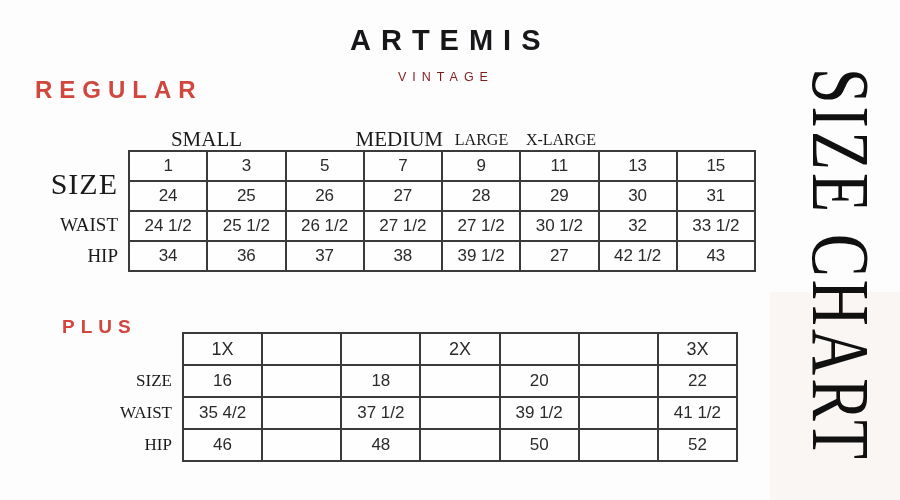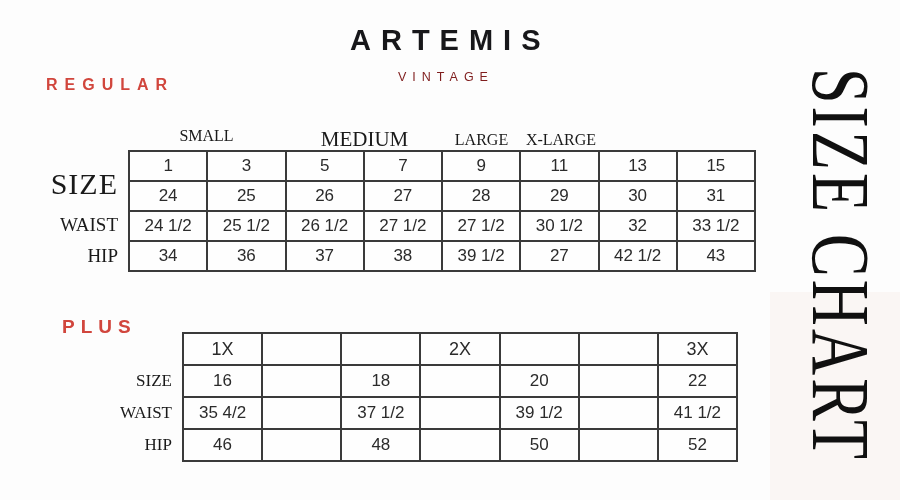--- a/index.html
+++ b/index.html
@@ -23,28 +23,28 @@
   .logo-sub{
     font-family:"Liberation Sans",sans-serif;font-size:12.5px;
     letter-spacing:6px;text-indent:6px;margin-top:13px;color:#7f1d1d;text-align:center;
   }
 
   
   .section-label{
     font-family:"Liberation Sans",sans-serif;font-weight:600;
     color:#d1463d;
   }
-  .regular-label{left:35px;top:76px;font-size:16px;letter-spacing:7px;margin-left:11px;}
+  .regular-label{left:35px;top:76px;font-size:24px;letter-spacing:7px;}
   .plus-label{left:62px;top:316px;font-size:19px;letter-spacing:6px;}
 
   
   .serif{font-family:"Liberation Serif",serif;color:#1a1a1a;}
   .group-header{text-align:center;}
-  .gh-small {left:128px;top:127px;width:157px;font-size:16px;text-align:center;}
-  .gh-medium{left:286px;top:127px;width:157px;font-size:21px;}
+  .gh-small {left:128px;top:127px;width:157px;font-size:21px;text-align:center;}
+  .gh-medium{left:286px;top:127px;width:157px;font-size:21px;text-align:right;}
   .gh-large {left:442px;top:131px;width:79px; font-size:16px;}
   .gh-xlarge{left:513px;top:131px;width:96px; font-size:16px;font-family:Liberation Serif, serif;}
 
   .row-label{text-align:right;}
   .rl-size-reg {left:18px;top:167px;width:100px;font-size:30px;letter-spacing:1px;}
   .rl-waist-reg{left:18px;top:214px;width:100px;font-size:19px;}
   .rl-hip-reg  {left:18px;top:245px;width:100px;font-size:19px;}
   .rl-size-plus {left:58px;top:371px;width:114px;font-size:17px;}
   .rl-waist-plus{left:58px;top:403px;width:114px;font-size:17px;}
   .rl-hip-plus  {left:58px;top:435px;width:114px;font-size:17px;}

